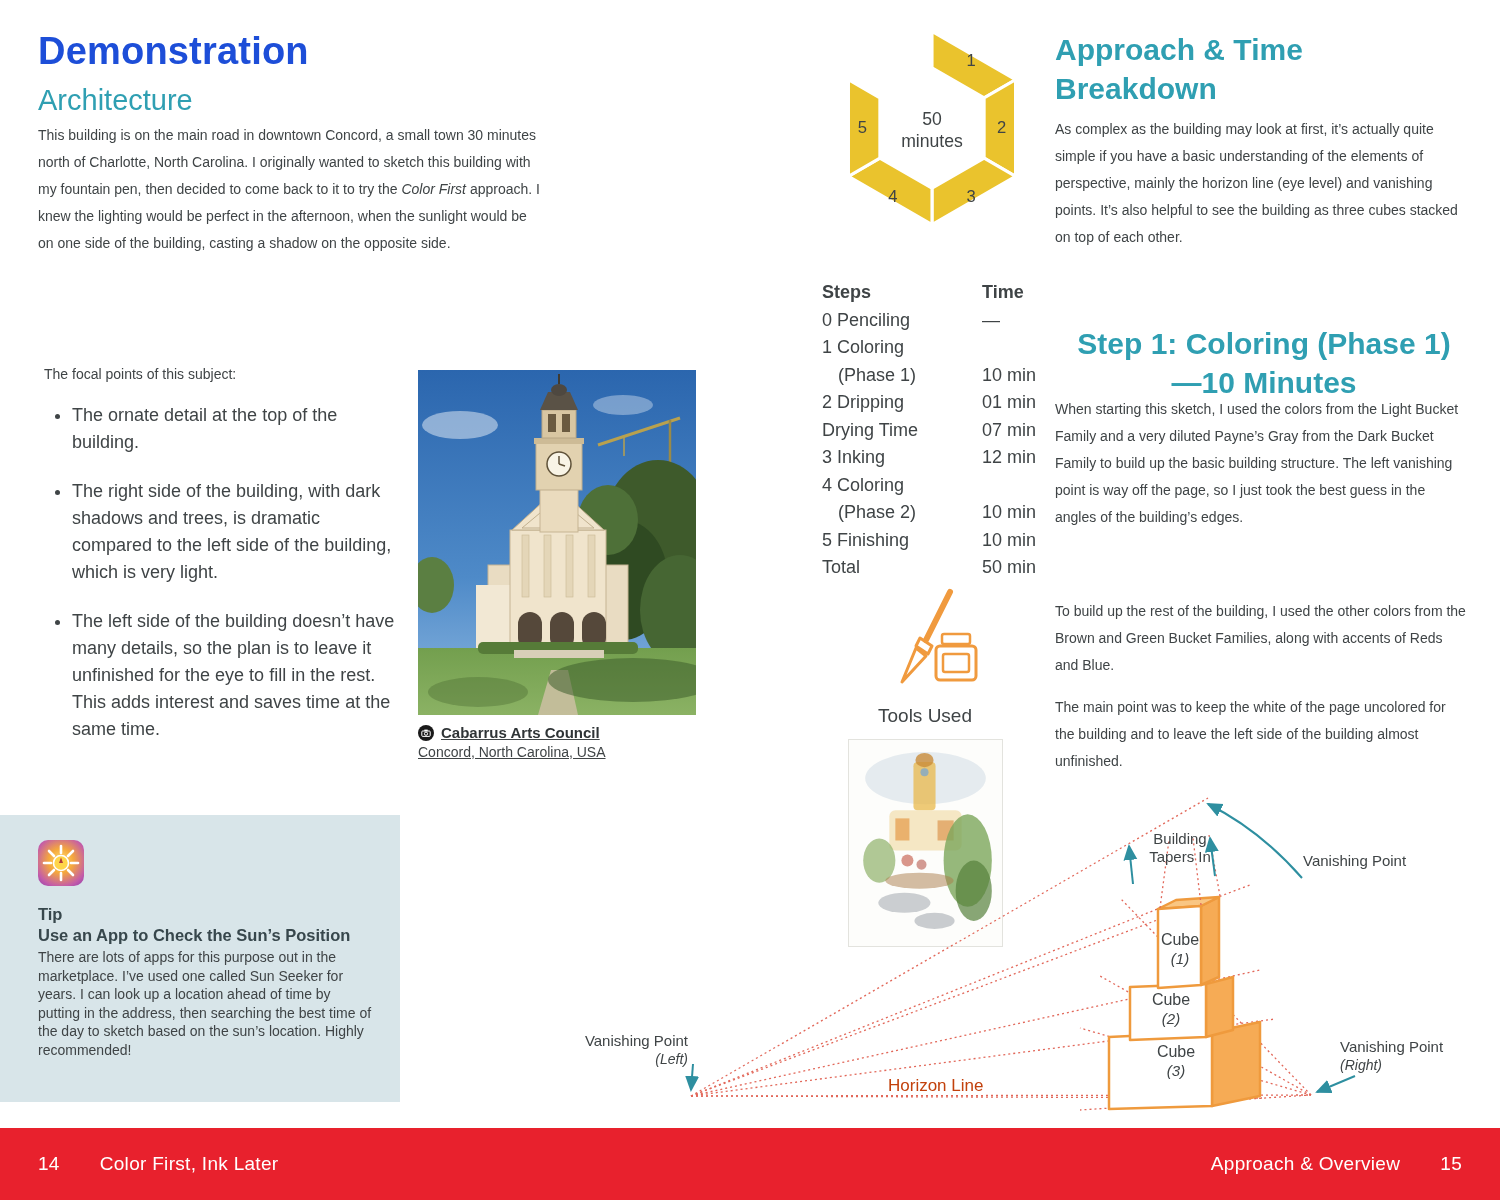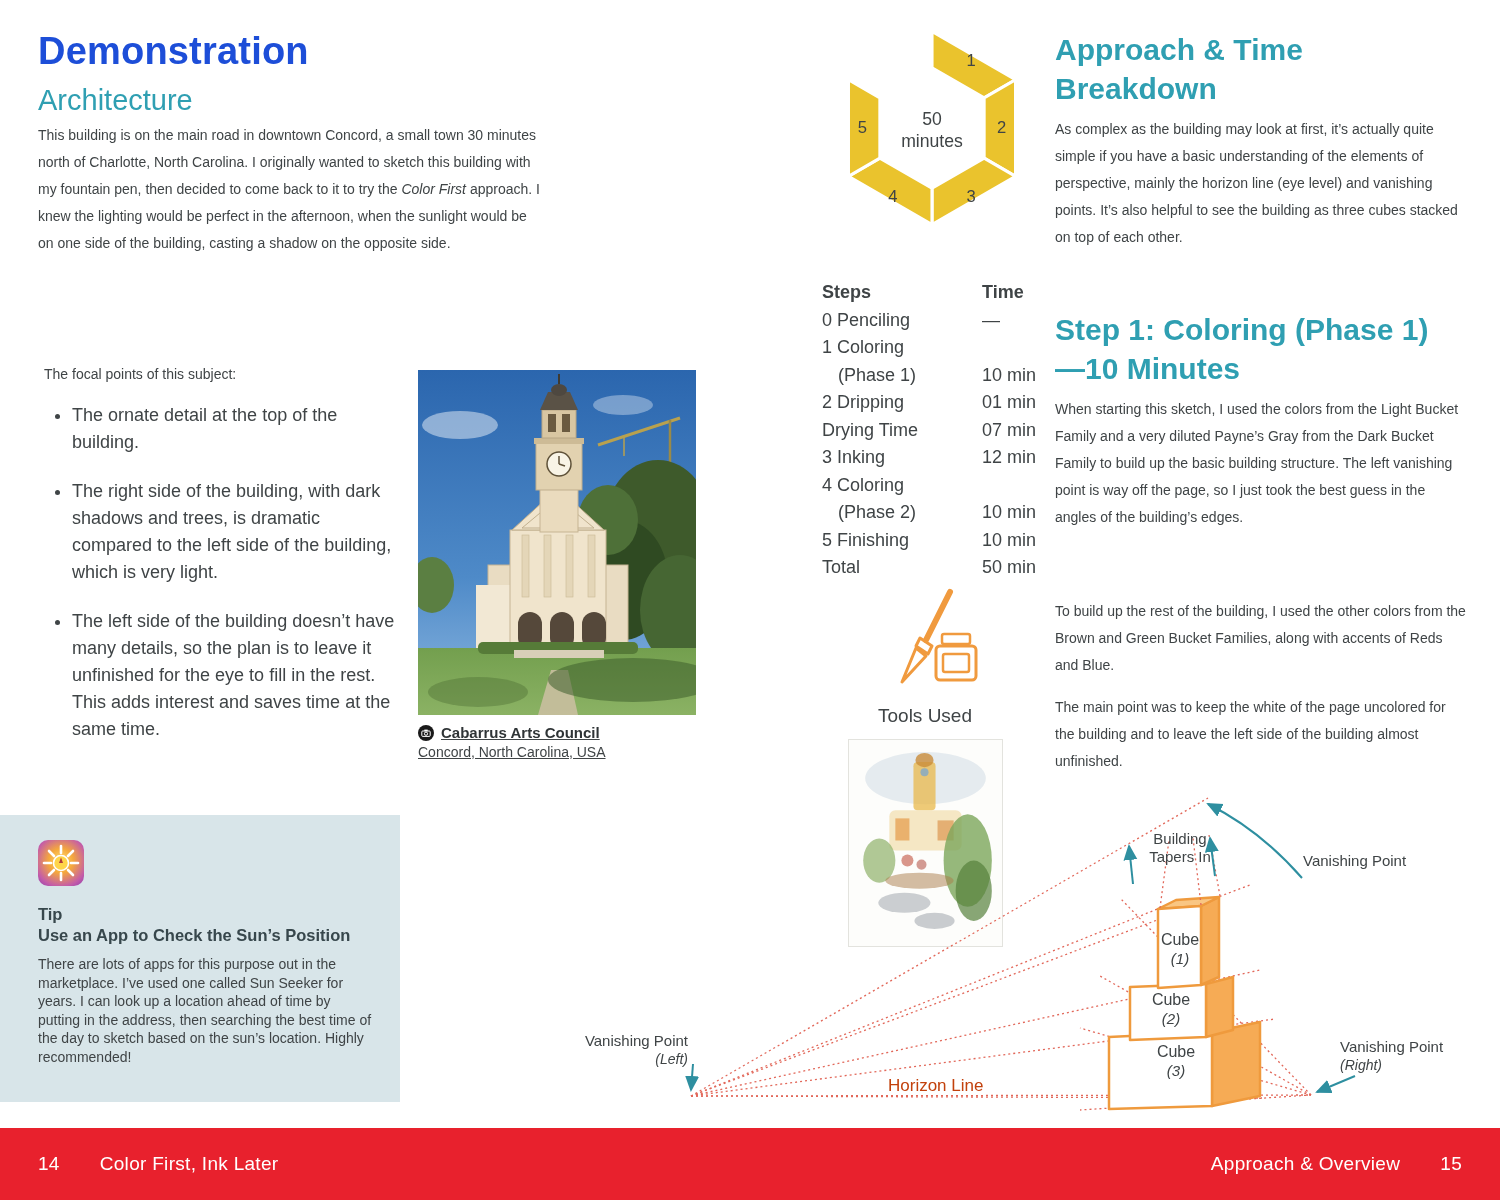--- a/index.html
+++ b/index.html
@@ -149,21 +149,21 @@
       <line x1="11" y1="11" x2="16" y2="16"></line>
         <line x1="30" y1="30" x2="35" y2="35"></line>
       <line x1="11" y1="35" x2="16" y2="30"></line>
         <line x1="30" y1="16" x2="35" y2="11"></line>
     </g>
     <circle cx="23" cy="23" r="7.5" fill="#ffd54a" stroke="#ffffff" stroke-width="1.6"></circle>
     <polygon points="23,17.5 25,23 21,23" fill="#b03a3a"></polygon>
   </svg>
   <div class="tip-bold" style="margin-top:14px;">Tip</div>
   <div class="tip-bold">Use an App to Check the Sun’s Position</div>
-  <div class="tip-body" style="margin-top:9px;width:334px;">There are lots of apps for this purpose out in the marketplace. I’ve used one called Sun Seeker for years. I can look up a location ahead of time by putting in the address, then searching the best time of the day to sketch based on the sun’s location. Highly recommended!</div>
+  <div class="tip-body" style="margin-top:2px;width:334px;">There are lots of apps for this purpose out in the marketplace. I’ve used one called Sun Seeker for years. I can look up a location ahead of time by putting in the address, then searching the best time of the day to sketch based on the sun’s location. Highly recommended!</div>
 </div>
 
 <div class="abs" style="left:827px;top:18px;">
   <svg width="210" height="218" viewBox="0 0 200 210">
     <g stroke="#ffffff" stroke-width="3" fill="#eac32d">
       <path d="M100,13 L180.5,59.5 L150.2,77 L100,48 Z"></path>
       <path d="M180.5,59.5 L180.5,152.5 L150.2,135 L150.2,77 Z"></path>
       <path d="M180.5,152.5 L100,199 L100,164 L150.2,135 Z"></path>
       <path d="M100,199 L19.5,152.5 L49.8,135 L100,164 Z"></path>
       <path d="M19.5,152.5 L19.5,59.5 L49.8,77 L49.8,135 Z"></path>
@@ -257,21 +257,21 @@
     <circle cx="72" cy="124" r="5" fill="#b85a4e" opacity="0.6"></circle>
     <ellipse cx="70" cy="140" rx="34" ry="8" fill="#a97c4a" opacity="0.5"></ellipse>
     <ellipse cx="55" cy="162" rx="26" ry="10" fill="#9aa0a8" opacity="0.5"></ellipse>
     <ellipse cx="85" cy="180" rx="20" ry="8" fill="#8a9098" opacity="0.45"></ellipse>
   </svg>
 </div>
 
 <h2 class="abs h-teal" style="left:1055px;top:30px;margin:0;width:350px;">Approach &amp; Time Breakdown</h2>
 <p class="abs body-text" style="left:1055px;top:116px;width:414px;margin:0;">As complex as the building may look at first, it’s actually quite simple if you have a basic understanding of the elements of perspective, mainly the horizon line (eye level) and vanishing points. It’s also helpful to see the building as three cubes stacked on top of each other.</p>
 
-<h2 class="abs h-teal" style="left:1055px;top:310px;margin:0;width:390px;">Step 1: Coloring (Phase 1)—10 Minutes</h2>
+<h2 class="abs h-teal" style="left:1055px;top:310px;margin:14px;width:390px;text-align:center;">Step 1: Coloring (Phase 1)—10 Minutes</h2>
 <p class="abs body-text" style="left:1055px;top:396px;width:414px;margin:0;">When starting this sketch, I used the colors from the Light Bucket Family and a very diluted Payne’s Gray from the Dark Bucket Family to build up the basic building structure. The left vanishing point is way off the page, so I just took the best guess in the angles of the building’s edges.</p>
 <p class="abs body-text" style="left:1055px;top:598px;width:414px;margin:0;">To build up the rest of the building, I used the other colors from the Brown and Green Bucket Families, along with accents of Reds and Blue.</p>
 <p class="abs body-text" style="left:1055px;top:694px;width:414px;margin:0;">The main point was to keep the white of the page uncolored for the building and to leave the left side of the building almost unfinished.</p>
 
 <div class="abs" style="left:560px;top:780px;width:930px;height:350px;">
   <svg width="930" height="350" viewBox="0 0 930 350">
     <defs>
       <marker id="arr" markerWidth="9" markerHeight="8" refX="7" refY="3.5" orient="auto">
         <path d="M0,0 L8,3.5 L0,7 Z" fill="#2e8fa0"></path>
       </marker>

